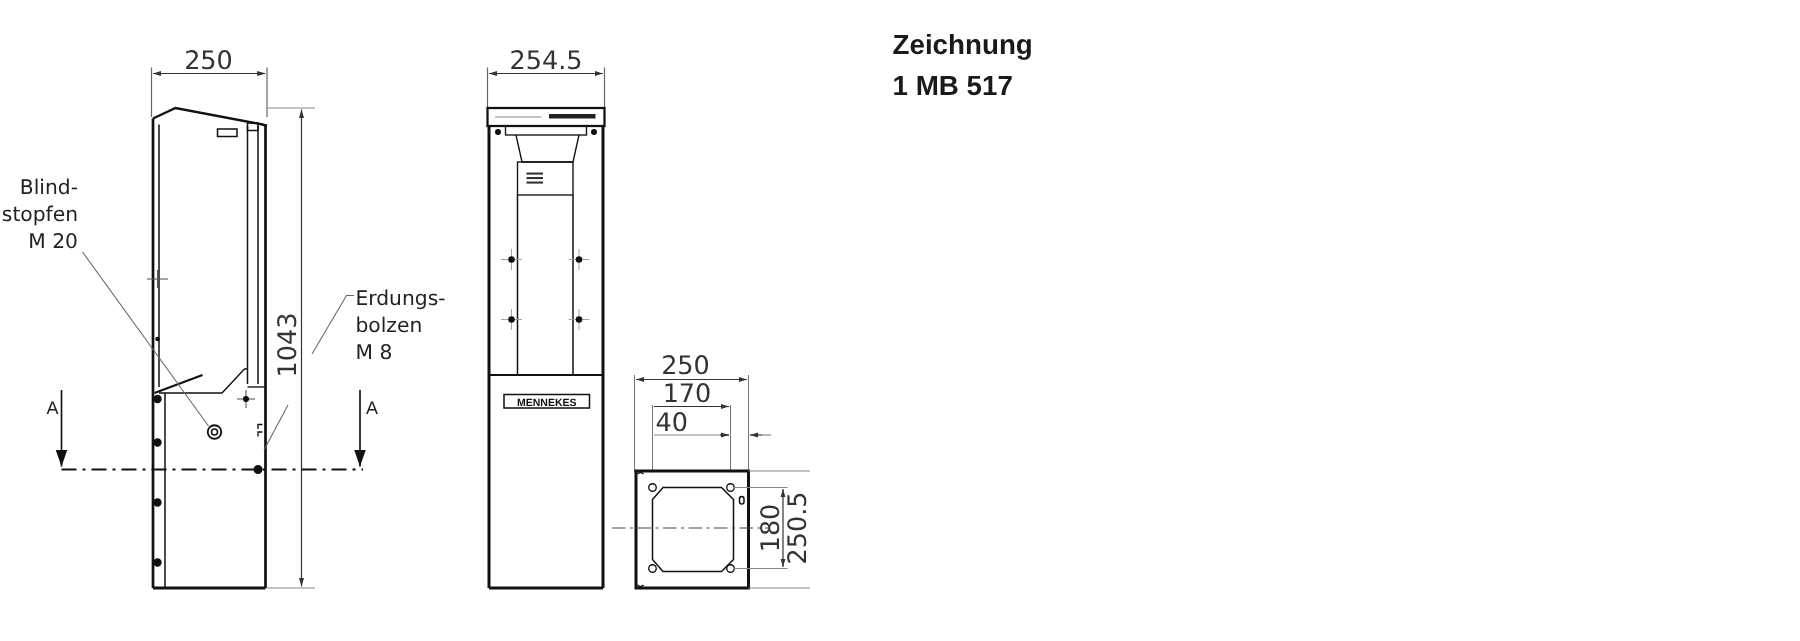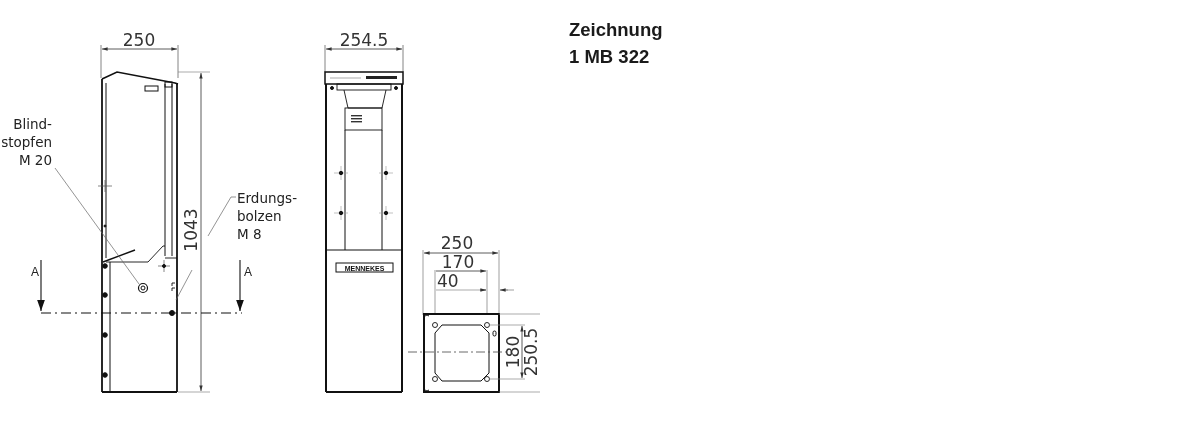--- a/index.html
+++ b/index.html
@@ -3,21 +3,21 @@
 <meta charset="utf-8">
 <style>
   html, body { margin: 0; padding: 0; background: #ffffff; }
   body { width: 1200px; height: 427px; position: relative; overflow: hidden; font-family: "DejaVu Sans", sans-serif; }
   .canvas { position: absolute; left: 0; top: 0; width: 1200px; height: 427px; }
   .dim { font-family: "DejaVu Sans", sans-serif; font-size: 17px; fill: #333; }
   .dim-v { font-family: "DejaVu Sans", sans-serif; font-size: 17px; fill: #333; }
   .note { font-family: "DejaVu Sans", sans-serif; font-size: 13.5px; fill: #222; }
   .section-label { font-family: "Liberation Sans", sans-serif; font-size: 12px; fill: #222; }
   .title-block { position: absolute; left: 569px; top: 16px; color: #1a1a1a; font-family: "Liberation Sans", sans-serif; font-weight: bold; font-size: 18.5px; line-height: 27px; }
-  .title-block div { white-space: nowrap; }
+  .title-block div { white-space: nowrap; margin-left: 26px; }
   .gap { height: 21px; }
 </style>
 </head>
 <body>
 
 <svg class="canvas" viewBox="0 0 1200 427" xmlns="http://www.w3.org/2000/svg">
   <defs>
     <marker id="arr" viewBox="0 0 10 10" refX="10" refY="5" markerWidth="7" markerHeight="7" orient="auto-start-reverse">
       <path d="M0,2 L10,5 L0,8 z" fill="#333"></path>
     </marker>
@@ -197,15 +197,15 @@
       <line x1="499" y1="392" x2="540" y2="392" stroke="#888" stroke-width="0.7"></line>
       <line x1="522" y1="326" x2="522" y2="378" stroke="#333" stroke-width="0.8" marker-start="url(#arr)" marker-end="url(#arr)"></line>
       <text class="dim-v" x="0" y="0" text-anchor="middle" transform="translate(519,352) rotate(-90)">180</text>
       <text class="dim-v" x="0" y="0" text-anchor="middle" transform="translate(537,352) rotate(-90)">250.5</text>
     </g>
   </g>
 </svg>
 
 <div class="title-block">
   <div>Zeichnung</div>
-  <div>1 MB 322</div>
+  <div>1 MB 517</div>
   <div class="gap"></div>
 </div>
 
 </body></html>

